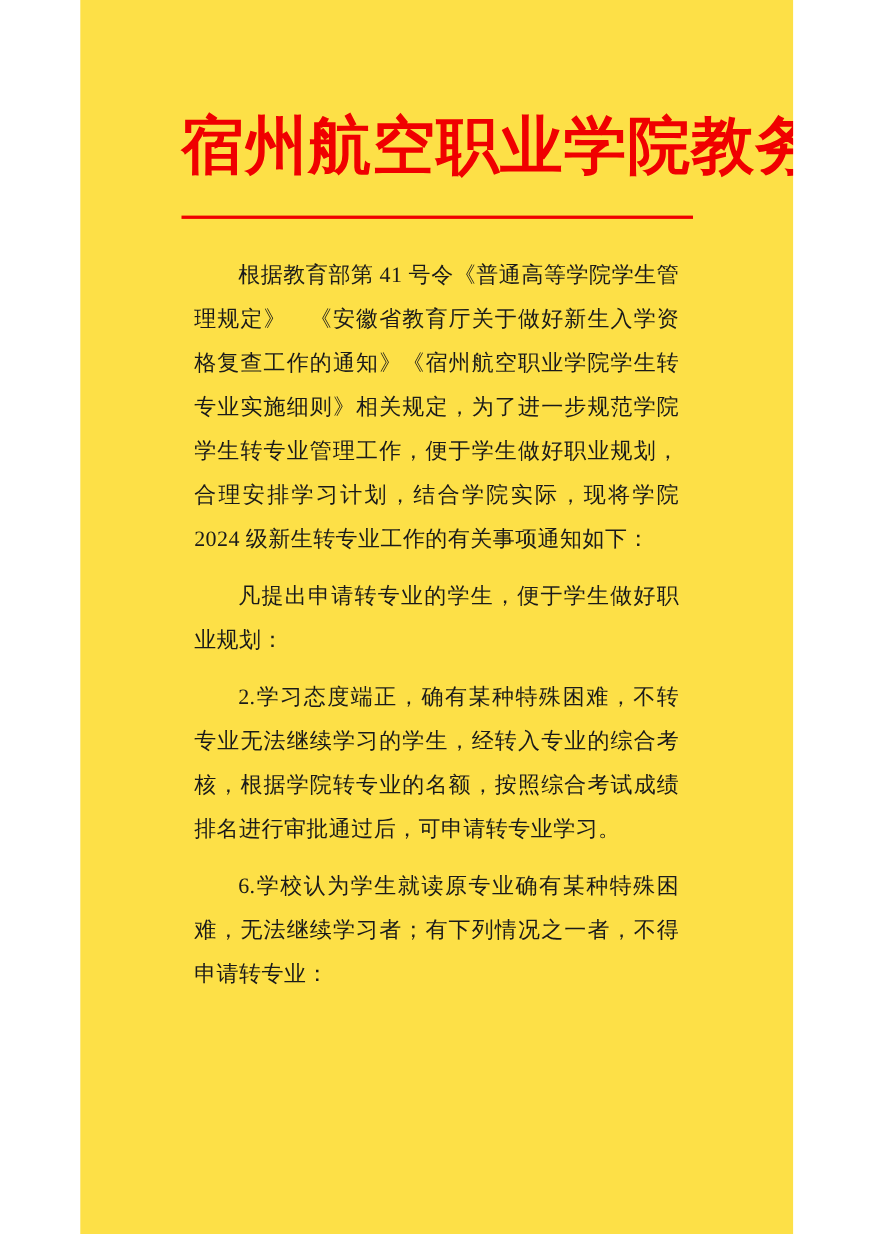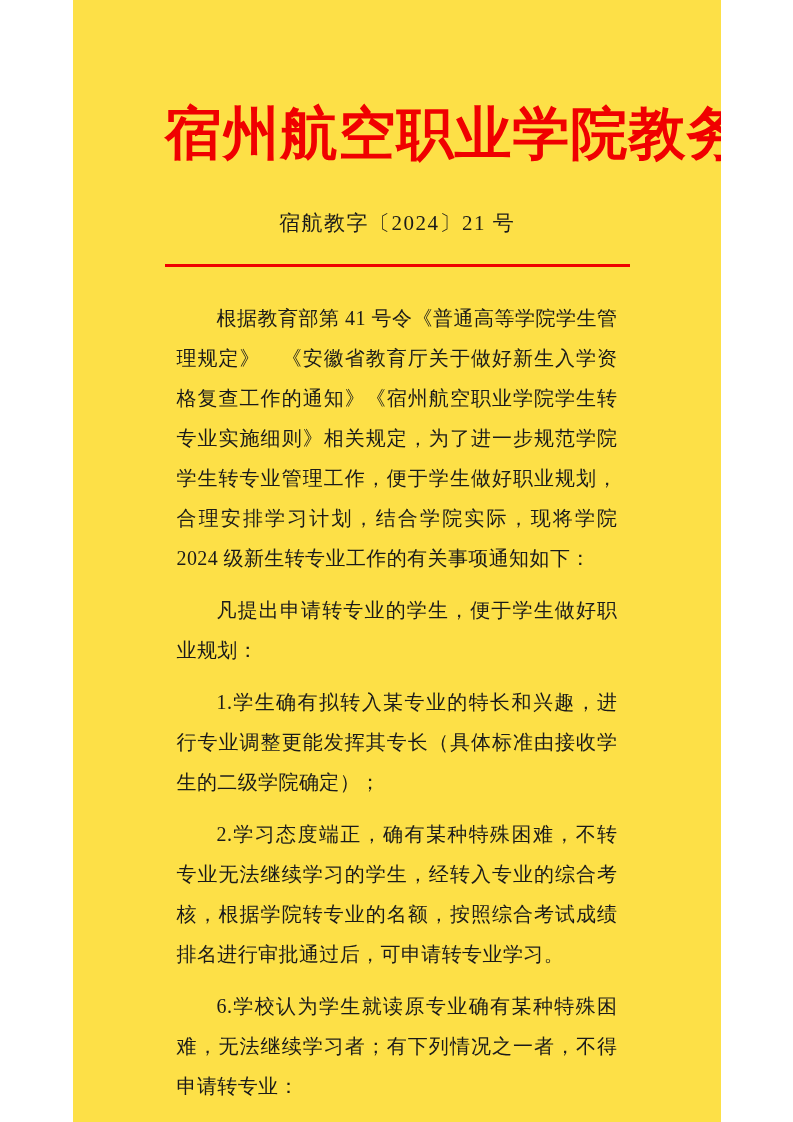--- a/index.html
+++ b/index.html
@@ -66,26 +66,24 @@
     line-height: 40px;
   }
 </style>
 </head>
 <body>
 
 <div class="page">
 
   <div class="letterhead">宿州航空职业学院教务处</div>
 
-  <div class="doc-number">宿航教字〔2024〕21 号</div>
 
   <div class="red-line"></div>
 
 
   <div class="doc-body">
     <p class="para">根据教育部第 41 号令《普通高等学院学生管理规定》　《安徽省教育厅关于做好新生入学资格复查工作的通知》《宿州航空职业学院学生转专业实施细则》相关规定，为了进一步规范学院学生转专业管理工作，便于学生做好职业规划，合理安排学习计划，结合学院实际，现将学院 2024 级新生转专业工作的有关事项通知如下：</p>
     <p class="para">凡提出申请转专业的学生，便于学生做好职业规划：</p>
-    <p class="para">1.学生确有拟转入某专业的特长和兴趣，进行专业调整更能发挥其专长（具体标准由接收学生的二级学院确定）；</p>
     <p class="para">2.学习态度端正，确有某种特殊困难，不转专业无法继续学习的学生，经转入专业的综合考核，根据学院转专业的名额，按照综合考试成绩排名进行审批通过后，可申请转专业学习。</p>
     <p class="para">6.学校认为学生就读原专业确有某种特殊困难，无法继续学习者；有下列情况之一者，不得申请转专业：</p>
   </div>
 
 </div>
 
 </body></html>

